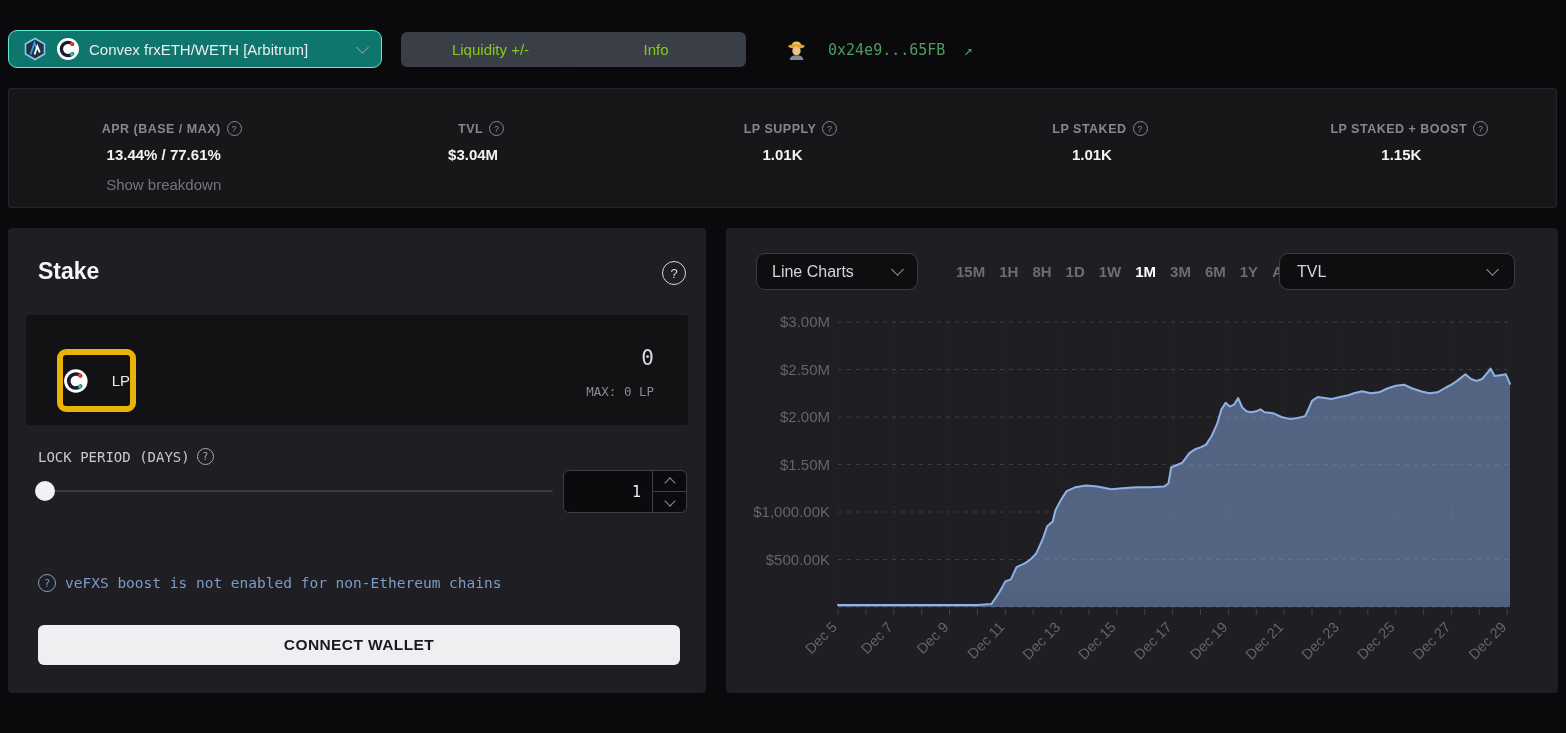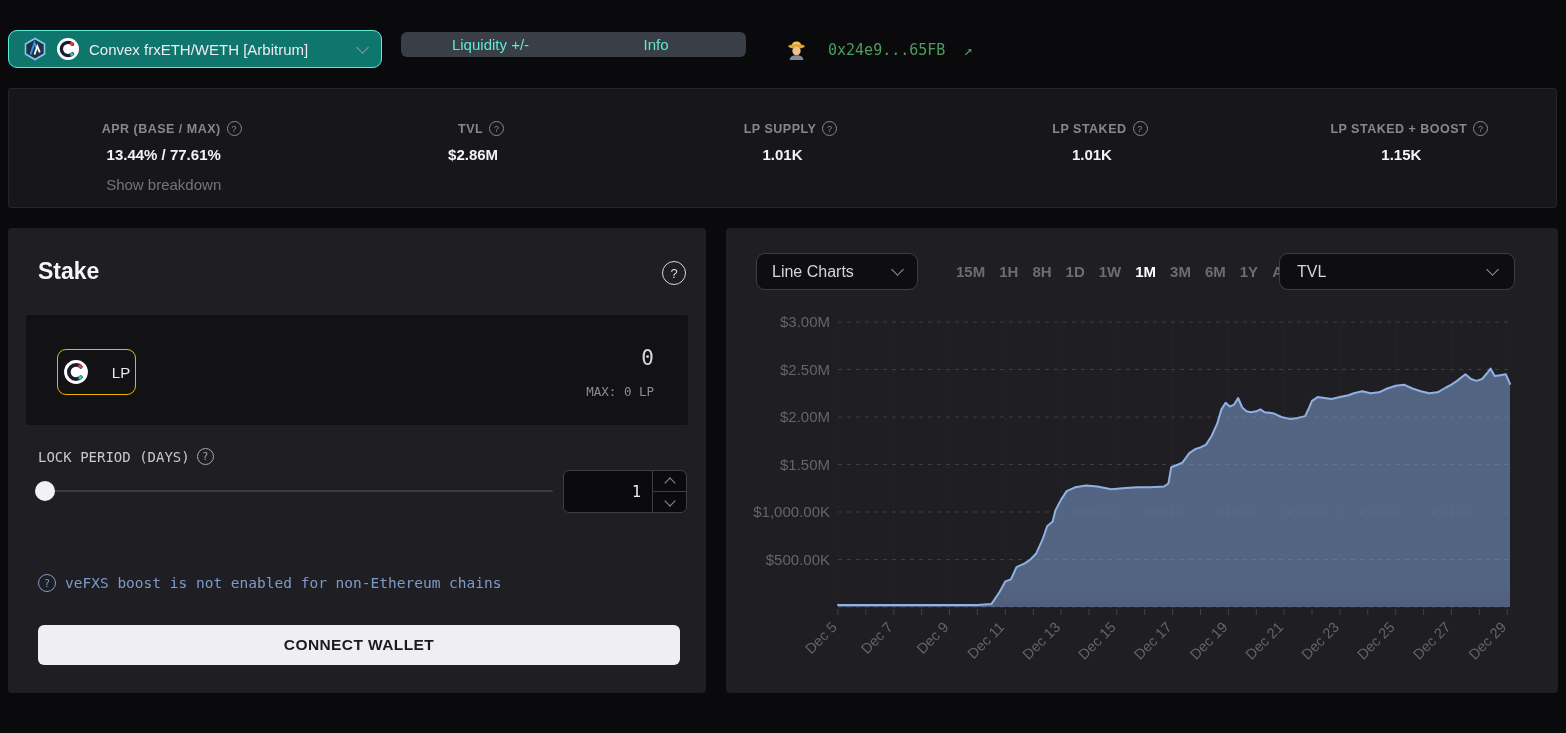--- a/index.html
+++ b/index.html
@@ -7,22 +7,22 @@
        font-family:"Liberation Sans",sans-serif;color:#ececee;}
   .mono{font-family:"DejaVu Sans Mono",monospace;}
 
   
   .pool-selector{position:absolute;left:8px;top:30px;width:374px;height:38px;
     border:1px solid #5eead4;border-radius:9px;background:#0f766e;
     display:flex;align-items:center;gap:9px;padding:0 14px;box-sizing:border-box;cursor:pointer;}
   .pool-selector .label{flex:1;font-size:15px;color:#ececee;}
   .chev{width:8px;height:8px;border-right:1.8px solid #9a9aa0;border-bottom:1.8px solid #9a9aa0;
     transform:rotate(45deg);display:inline-block;margin-top:-4px;}
-  .topbtn{position:absolute;top:32px;height:25px;background:#3a3e46;border-radius:6px;
-    display:flex;align-items:center;justify-content:center;font-size:15px;color:#5eead4;cursor:pointer;}
+  .topbtn{position:absolute;top:32px;height:35px;background:#3a3e46;border-radius:6px;
+    display:flex;align-items:center;justify-content:center;font-size:15px;color:#84cc16;cursor:pointer;}
   #btn-liquidity{left:401px;width:179px;}
   #btn-info{left:566px;width:180px;}
   .wallet{position:absolute;left:786px;top:32px;height:35px;display:flex;align-items:center;gap:21px;
     font-size:15px;cursor:pointer;}
 
   
   .stats-bar{position:absolute;left:8px;top:88px;width:1549px;height:120px;background:#17171a;
     border:1px solid #26262a;border-radius:3px;box-sizing:border-box;display:flex;}
   .stat-col{flex:1;text-align:center;padding-top:32px;}
   .stat-label{font-size:12.5px;font-weight:bold;color:#87878d;letter-spacing:.5px;
@@ -35,21 +35,21 @@
   
   .panel{position:absolute;top:228px;height:465px;background:#1e1e23;border-radius:4px;}
   #stake-panel{left:8px;width:698px;}
   #chart-panel{left:726px;width:832px;}
 
   
   .stake-title{position:absolute;left:30px;top:30px;font-size:23px;font-weight:bold;color:#f6f6f8;}
   .stake-help{position:absolute;right:20px;top:33px;width:22px;height:22px;font-size:13px;
     border-width:1.6px;color:#d8d8dc;cursor:pointer;}
   .amount-box{position:absolute;left:18px;top:87px;width:662px;height:110px;background:#121215;border-radius:2px;}
-  .token-chip{position:absolute;left:31px;top:34px;width:79px;height:46px;border:1px solid #eab308;
+  .token-chip{position:absolute;left:31px;top:34px;width:79px;height:63px;border:6px solid #eab308;
     border-radius:9px;display:flex;align-items:center;justify-content:center;gap:23px;cursor:pointer;box-sizing:border-box;}
   .token-chip .t{font-size:15px;color:#eaeaec;}
   .amount-value{position:absolute;right:34px;top:31px;font-size:21px;color:#d6d6da;}
   .amount-max{position:absolute;right:34px;top:69px;font-size:12.5px;color:#8b8b92;cursor:pointer;}
   .lock-label{position:absolute;left:30px;top:220px;font-size:14px;color:#c9c9cd;
     display:flex;align-items:center;gap:7px;}
   .lock-label .qicon{width:15px;height:15px;font-size:10px;color:#a9a9af;}
   .slider-track{position:absolute;left:38px;top:262px;width:507px;height:2px;background:#3a3a40;border-radius:1px;}
   .slider-handle{position:absolute;left:27px;top:253px;width:20px;height:20px;border-radius:50%;
     background:#f2f2f4;cursor:grab;}
@@ -129,21 +129,21 @@
         <span class="qicon">?</span>
       </div>
     <div class="stat-value">13.44% / 77.61%</div>
     <div class="stat-extra">Show breakdown</div>
   </div>
   <div class="stat-col">
     <div class="stat-label">
         <span>TVL</span>
         <span class="qicon">?</span>
       </div>
-    <div class="stat-value">$2.86M</div>
+    <div class="stat-value">$3.04M</div>
   </div>
   <div class="stat-col">
     <div class="stat-label">
         <span>LP SUPPLY</span>
         <span class="qicon">?</span>
       </div>
     <div class="stat-value">1.01K</div>
   </div>
   <div class="stat-col">
     <div class="stat-label">

